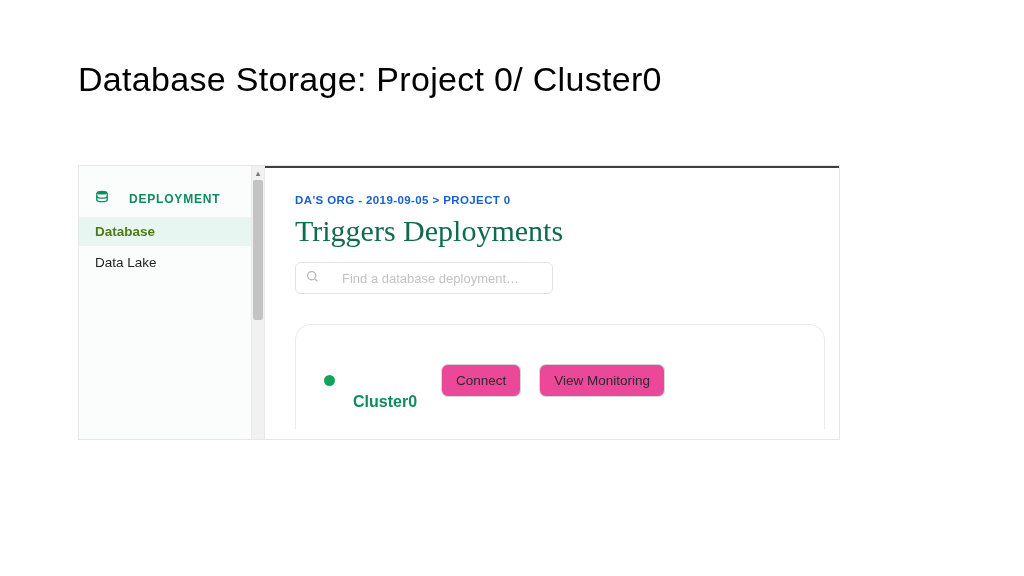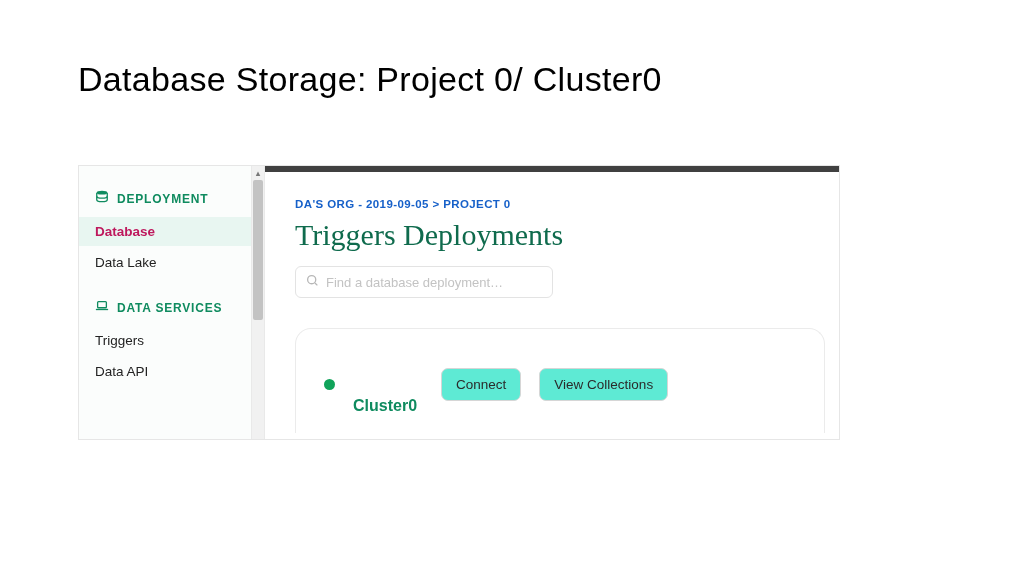--- a/index.html
+++ b/index.html
@@ -29,38 +29,38 @@
       overflow: hidden;
     }
     .sidebar {
       width: 172px;
       padding: 24px 0 0 14px;
       background: #fbfdfc;
     }
     .sb-header {
       display: flex;
       align-items: center;
-      gap: 8px;
+      gap: 20px;
       font-size: 12px;
       font-weight: 700;
       letter-spacing: 0.8px;
       color: #0f8b5f;
       margin-bottom: 10px;
       padding-left: 2px;
     }
     .sb-header svg { flex-shrink: 0; }
     .sb-item {
       font-size: 13.5px;
       color: #222;
       padding: 7px 0 7px 2px;
       cursor: pointer;
       margin-bottom: 2px;
     }
     .sb-item.active {
-      color: #be185d;
+      color: #4d7c0f;
       font-weight: 600;
       background: #e8f6f1;
       margin-left: -14px;
       padding-left: 16px;
       border-radius: 0;
     }
     .sb-section { margin-top: 22px; }
     .scroll-track {
       width: 14px;
       background: #f1f1f1;
@@ -82,21 +82,21 @@
       left: 1px;
       right: 1px;
       height: 140px;
       background: #c3c3c3;
       border-radius: 2px;
     }
     .main {
       flex: 1;
       padding: 26px 0 0 30px;
       background: #fff;
-      border-top: 6px solid #404040;
+      border-top: 2px solid #404040;
     }
     .breadcrumb {
       font-size: 11.5px;
       font-weight: 700;
       letter-spacing: 0.4px;
       color: #1660c9;
       margin-bottom: 8px;
     }
     .page-heading {
       font-family: Georgia, 'Times New Roman', serif;
@@ -106,21 +106,21 @@
       margin-bottom: 14px;
     }
     .search-wrap {
       display: flex;
       align-items: center;
       width: 258px;
       height: 32px;
       border: 1px solid #e3e3e3;
       border-radius: 6px;
       padding: 0 10px;
-      gap: 7px;
+      gap: 23px;
     }
     .search-wrap input {
       border: none;
       outline: none;
       font-size: 13px;
       color: #333;
       flex: 1;
       background: transparent;
     }
     .search-wrap input::placeholder { color: #c3c3c3; }
@@ -145,21 +145,21 @@
     .cluster-name {
       font-size: 16px;
       font-weight: 700;
       color: #0f8b5f;
       margin-right: 6px;
       margin-top: 44px;
     }
     .btn {
       font-size: 13.5px;
       color: #2b2b2b;
-      background: #5eead4;
+      background: #ec4899;
       border: 1px solid #d6d6d6;
       border-radius: 7px;
       padding: 8px 14px;
       cursor: pointer;
       font-family: inherit;
     }
   </style>
 </head>
 <body>
 
@@ -174,33 +174,20 @@
             <ellipse cx="8" cy="3" rx="6" ry="2.2"></ellipse>
             <path d="M2 3v4c0 1.2 2.7 2.2 6 2.2s6-1 6-2.2V3" fill="none" stroke="#0f8b5f" stroke-width="1.5"></path>
             <path d="M2 7v4c0 1.2 2.7 2.2 6 2.2s6-1 6-2.2V7" fill="none" stroke="#0f8b5f" stroke-width="1.5"></path>
           </svg>
       </span>
       <span>DEPLOYMENT</span>
     </div>
     <div class="sb-item active">Database</div>
     <div class="sb-item">Data Lake</div>
 
-    <div class="sb-section">
-      <div class="sb-header">
-        <span>
-          <svg width="14" height="14" viewBox="0 0 16 16" fill="none" stroke="#0f8b5f" stroke-width="1.5">
-              <rect x="3" y="3" width="10" height="7" rx="1"></rect>
-              <path d="M1 12h14"></path>
-            </svg>
-        </span>
-        <span>DATA SERVICES</span>
-      </div>
-      <div class="sb-item">Triggers</div>
-      <div class="sb-item">Data API</div>
-    </div>
   </div>
 
   <div class="scroll-track">
     <div class="scroll-arrow">▴</div>
     <div class="scroll-thumb"></div>
   </div>
 
   <div class="main">
     <div class="breadcrumb">DA'S ORG - 2019-09-05 &gt; PROJECT 0</div>
     <div class="page-heading">Triggers Deployments</div>
@@ -212,17 +199,17 @@
             <path d="M11 11l3 3"></path>
           </svg>
       </span>
       <input type="text" placeholder="Find a database deployment…" style="">
     </div>
 
     <div class="cluster-card">
       <span class="status-dot"></span>
       <span class="cluster-name">Cluster0</span>
       <button class="btn">Connect</button>
-      <button class="btn">View Collections</button>
+      <button class="btn">View Monitoring</button>
     </div>
   </div>
 
 </div>
 
 </body></html>

